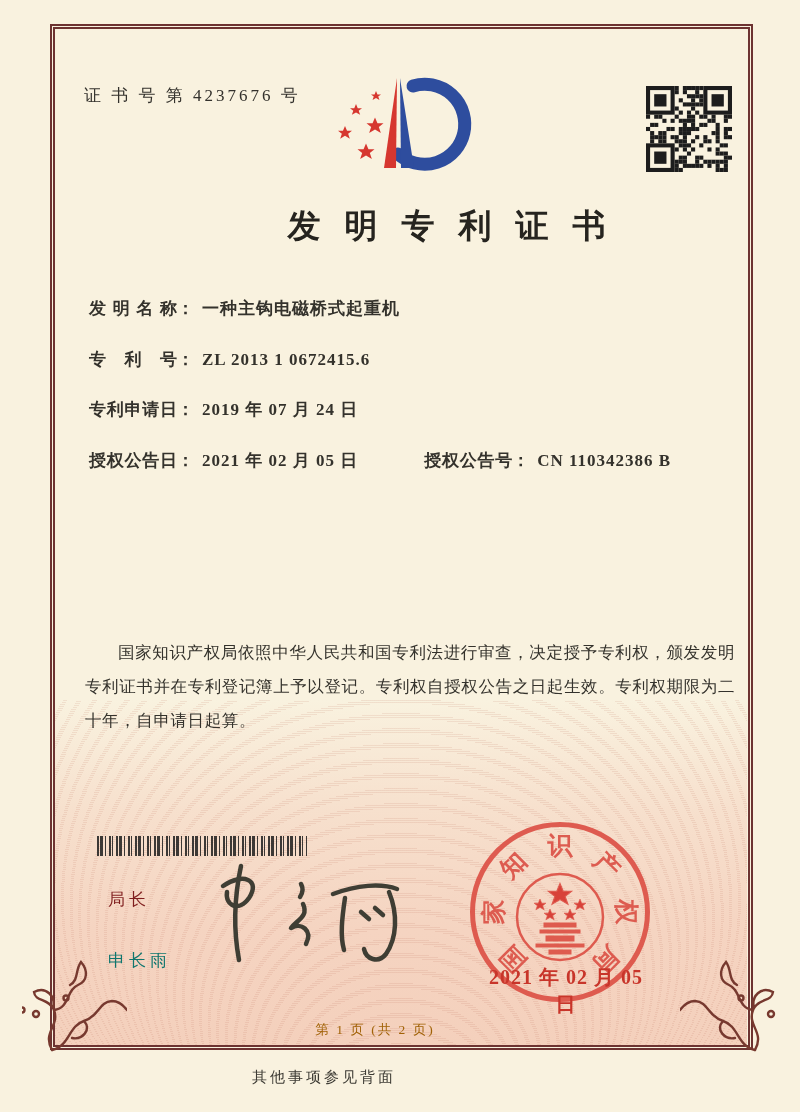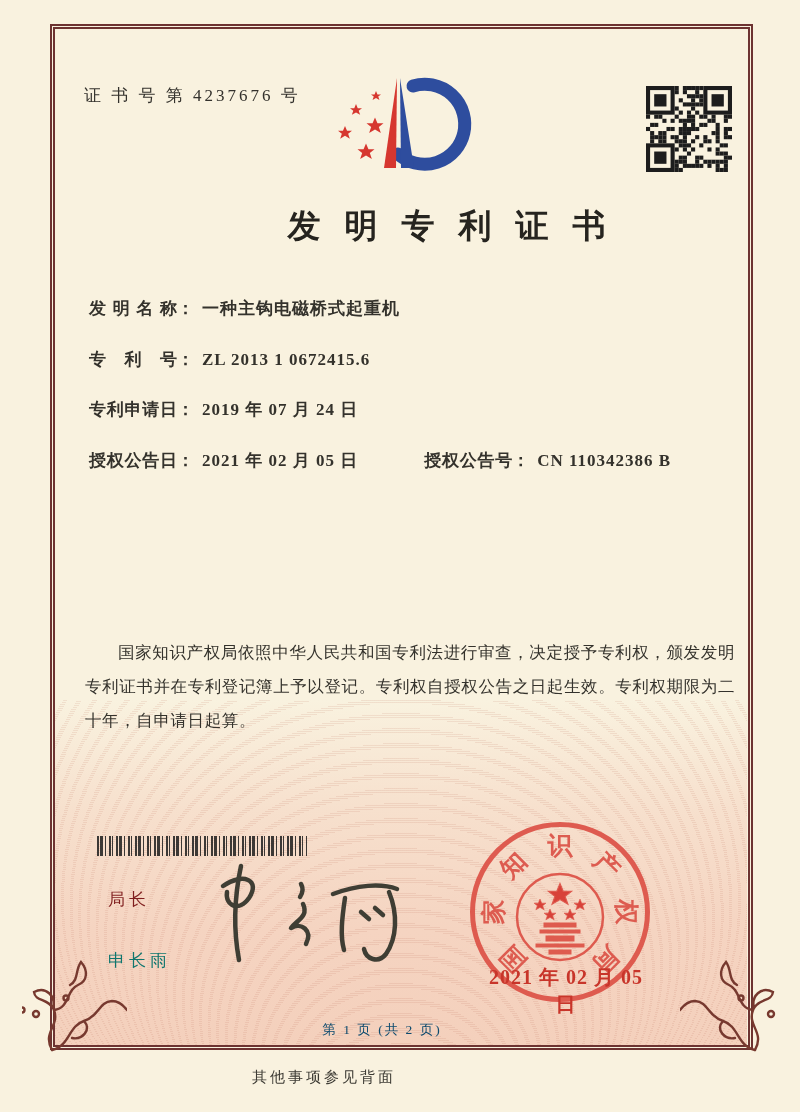--- a/index.html
+++ b/index.html
@@ -48,21 +48,21 @@
   .seal{position:absolute;left:470px;top:822px;width:180px;height:180px;z-index:4;opacity:.93;}
   .seal-border{position:absolute;inset:0;border:5px solid #dd5247;border-radius:50%;box-sizing:border-box;}
   .ringchar{position:absolute;inset:0;}
   .ringchar span{position:absolute;left:50%;top:7px;transform:translateX(-50%);
       font-size:25px;font-weight:bold;color:#dc5348;font-family:"Liberation Serif",serif;}
   .emblem{position:absolute;left:50%;top:53%;transform:translate(-50%,-50%);}
   .seal-date{position:absolute;left:478px;top:964px;width:176px;text-align:center;
       font-size:20px;color:#c8352a;letter-spacing:1px;font-weight:bold;z-index:5;}
 
   .page-indicator{position:absolute;left:50px;top:1021px;width:650px;text-align:center;
-      font-size:13.5px;color:#0c4a6e;letter-spacing:2px;z-index:3;padding-left:7px;}
+      font-size:13.5px;color:#a16207;letter-spacing:2px;z-index:3;}
 
   .ornament{position:absolute;z-index:3;}
   .orn-left{left:22px;top:958px;}
   .orn-right{left:680px;top:958px;transform:scaleX(-1);}
 
   .back-note{position:absolute;left:0;top:1068px;width:648px;text-align:center;
       font-size:15px;color:#3c3a33;letter-spacing:3px;z-index:3;}
 </style>
 </head>
 <body>

